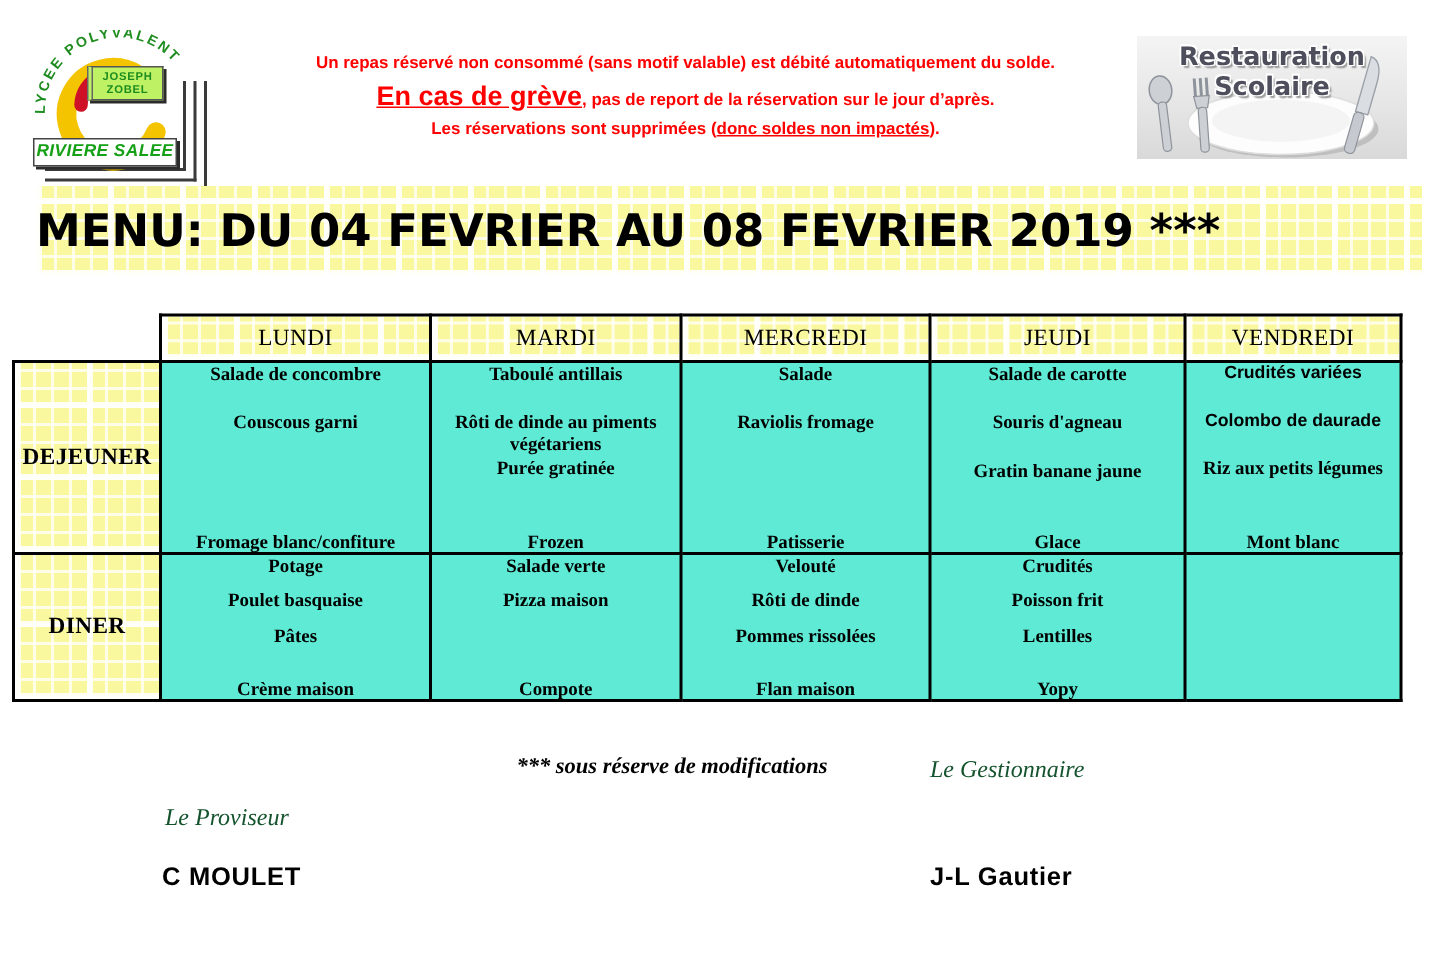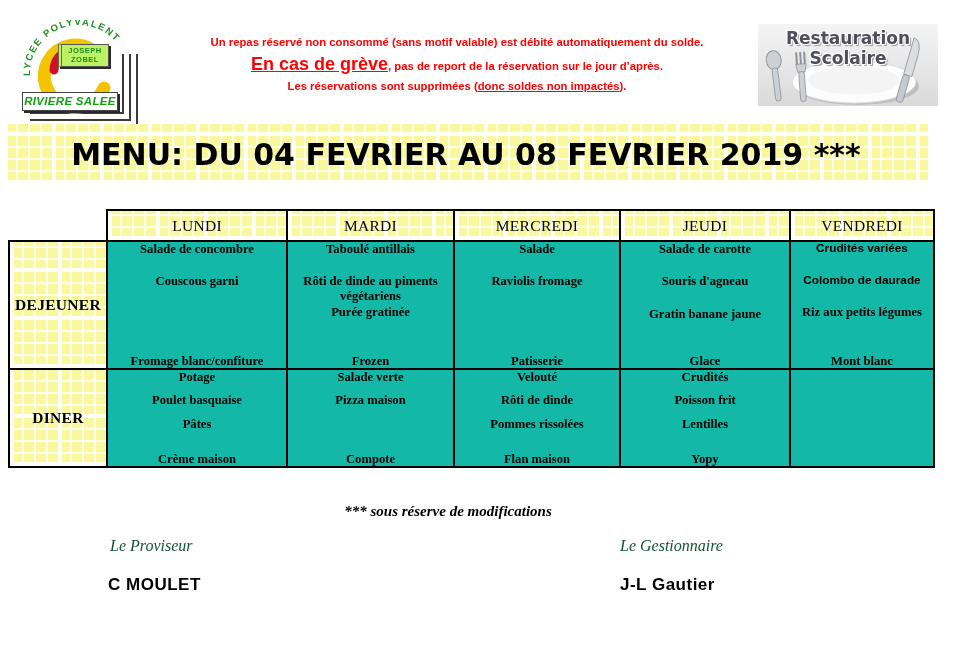--- a/index.html
+++ b/index.html
@@ -49,44 +49,44 @@
     background:linear-gradient(180deg,#F4F4F4 0%,#E6E6E6 55%,#D9D9D9 100%);
   }
   .resto-title{
     position:absolute;top:4px;left:0;right:0;text-align:center;
     font:bold 17px "DejaVu Sans",sans-serif;color:#4E4E5C;
     text-shadow:1px 1px 0 #fff,-1px -1px 0 #fff,1px -1px 0 #fff,-1px 1px 0 #fff,2px 2px 1px #9a9a9a;
   }
   .resto svg{position:absolute;left:0;top:0;}
   
   .banner{
-    position:absolute;left:4px;top:124px;width:924px;height:60px;
-    display:flex;align-items:center;justify-content:center;
+    position:absolute;left:24px;top:124px;width:924px;height:60px;
+    display:flex;align-items:center;justify-content:flex-start;
   }
   .banner-title{font:bold 30px "DejaVu Sans",sans-serif;color:#000;letter-spacing:0;}
   
   table.menu{position:absolute;left:8px;top:209px;width:925px;border-collapse:collapse;table-layout:fixed;}
   table.menu th,table.menu td{border:2px solid #000;padding:0;}
   table.menu td.corner{border:none;background:#fff;}
   th.day-head{height:29px;font:15.5px "Liberation Serif",serif;font-weight:normal;letter-spacing:.3px;}
   th.row-label{font:bold 15.5px "Liberation Serif",serif;letter-spacing:.3px;text-align:center;}
-  td.menu-cell{vertical-align:top;background:#14b8a6;padding:8px 4px 6px;}
+  td.menu-cell{vertical-align:top;background:#5eead4;padding:8px 4px 6px;}
   .cell-flex{display:flex;flex-direction:column;align-items:center;}
   tr.r-lunch  .cell-flex{height:126px;}
   tr.r-dinner .cell-flex{height:96px;}
   .dish,.dessert{font:bold 12.6px/1.15 "Liberation Serif",serif;text-align:center;width:100%;}
   tr.r-lunch  .dish{margin-bottom:18px;}
   tr.r-dinner .dish{margin-bottom:9px;}
   .dish.sans{font-family:"Liberation Sans",sans-serif;font-size:11.8px;}
   .dessert{margin-top:auto;}
   
   .note{position:absolute;left:8px;top:503px;width:880px;text-align:center;
         font:italic bold 15px "Liberation Serif",serif;color:#000;}
   .role{position:absolute;font:italic 16px "Liberation Serif",serif;color:#14532d;}
-  .role.left{left:110px;top:537px;} .role.right{left:620px;top:537px;}
+  .role.left{left:110px;top:537px;} .role.right{left:620px;top:505px;}
   .sig{position:absolute;font:bold 17px "Liberation Sans",sans-serif;letter-spacing:.5px;color:#000;}
   .sig.left{left:108px;top:575px;} .sig.right{left:620px;top:575px;text-align:center;}
 </style>
 </head>
 <body>
 
 <div class="logo">
   <span class="page-stack">
     <i class="ps1"></i><i class="ps2"></i><i class="ps3"></i>
   </span>

